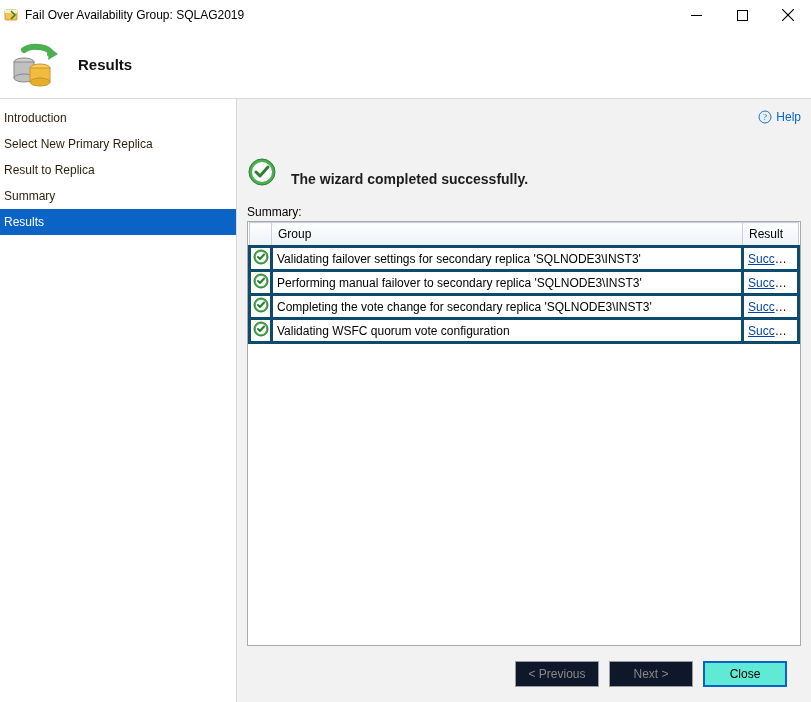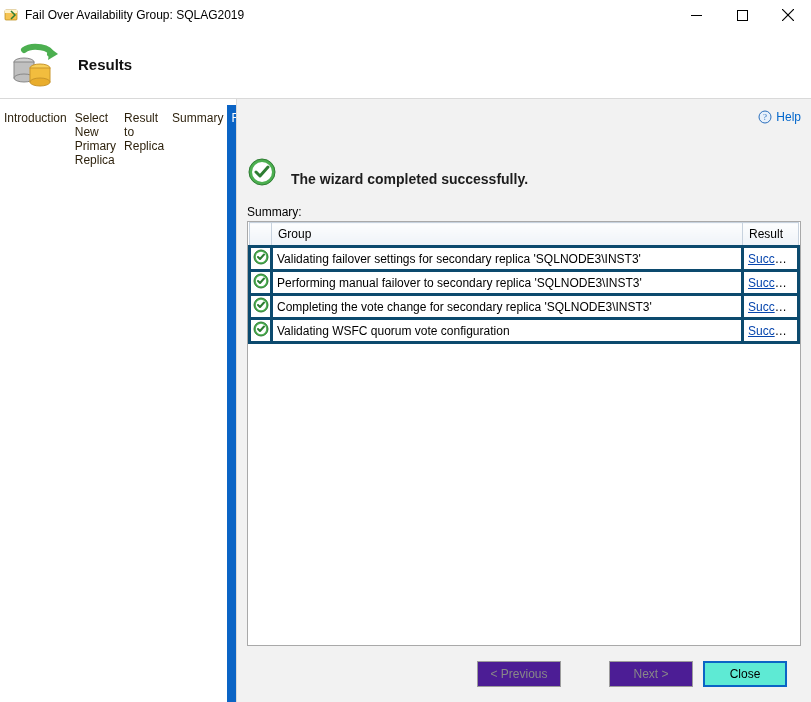--- a/index.html
+++ b/index.html
@@ -40,21 +40,21 @@
   
   .main {
     display: flex;
     border-top: 1px solid #d9d9d9;
     flex: 1;
     min-height: 0;
   }
   .sidebar {
     width: 236px;
     background: #ffffff;
-    display: flex; flex-direction: row;
+    display: flex; flex-direction: column;
     padding-top: 6px;
   }
   .navitem {
     padding: 6px 4px;
     font-size: 12px;
     color: #2b1f0a;
     cursor: default;
   }
   .navitem.selected {
     background: #0b64c5;
@@ -113,21 +113,21 @@
     display: flex; justify-content: flex-end; align-items: center;
     gap: 10px; padding-right: 14px;
   }
   .btn {
     width: 84px; height: 26px;
     border: 1px solid #9c9c9c;
     background: #eeeeee;
     font-size: 12px;
     display: flex; align-items: center; justify-content: center;
   }
-  .btn.disabled { color: #888; background: #4c1d95; margin-left: 38px; }
+  .btn.disabled { color: #888; background: #0f172a; }
   .btn.primary { border: 2px solid #0b64c5; background: #5eead4; }
 </style>
 </head>
 <body>
 
 <div class="window">
 
   <div class="titlebar">
     <span class="appicon">
       <svg viewBox="0 0 16 16">

